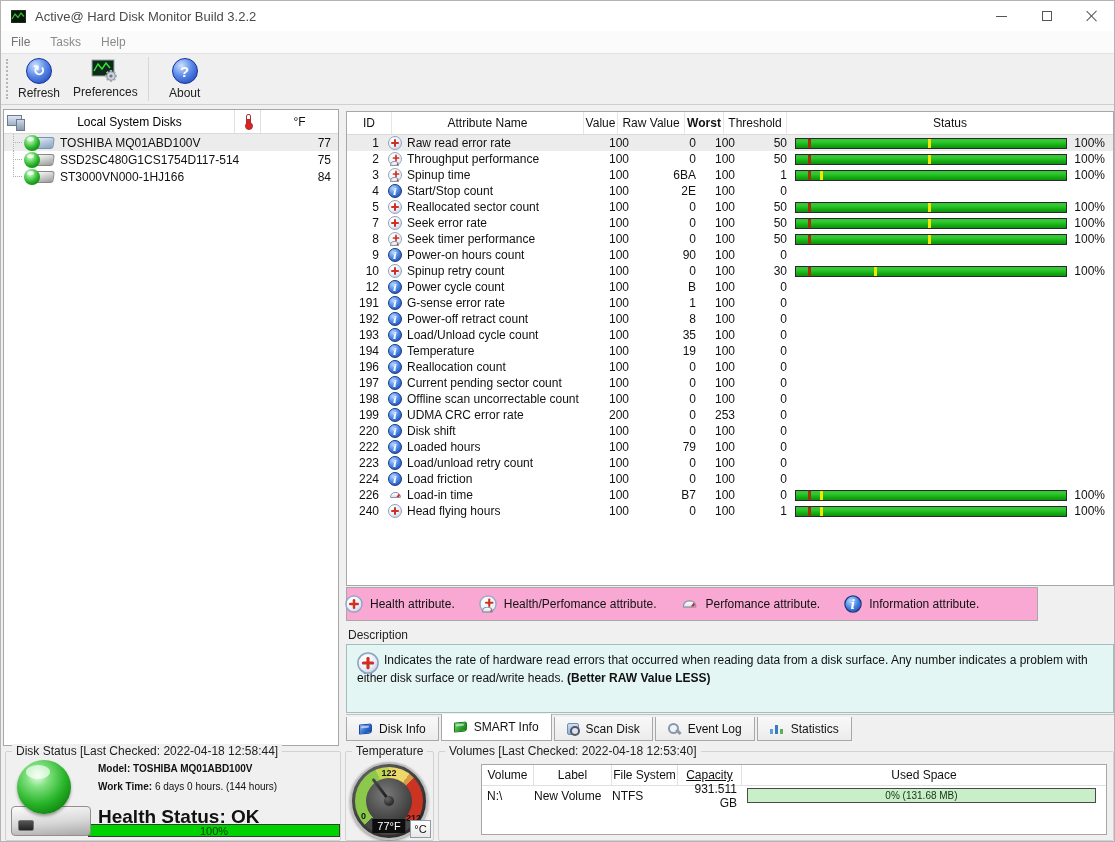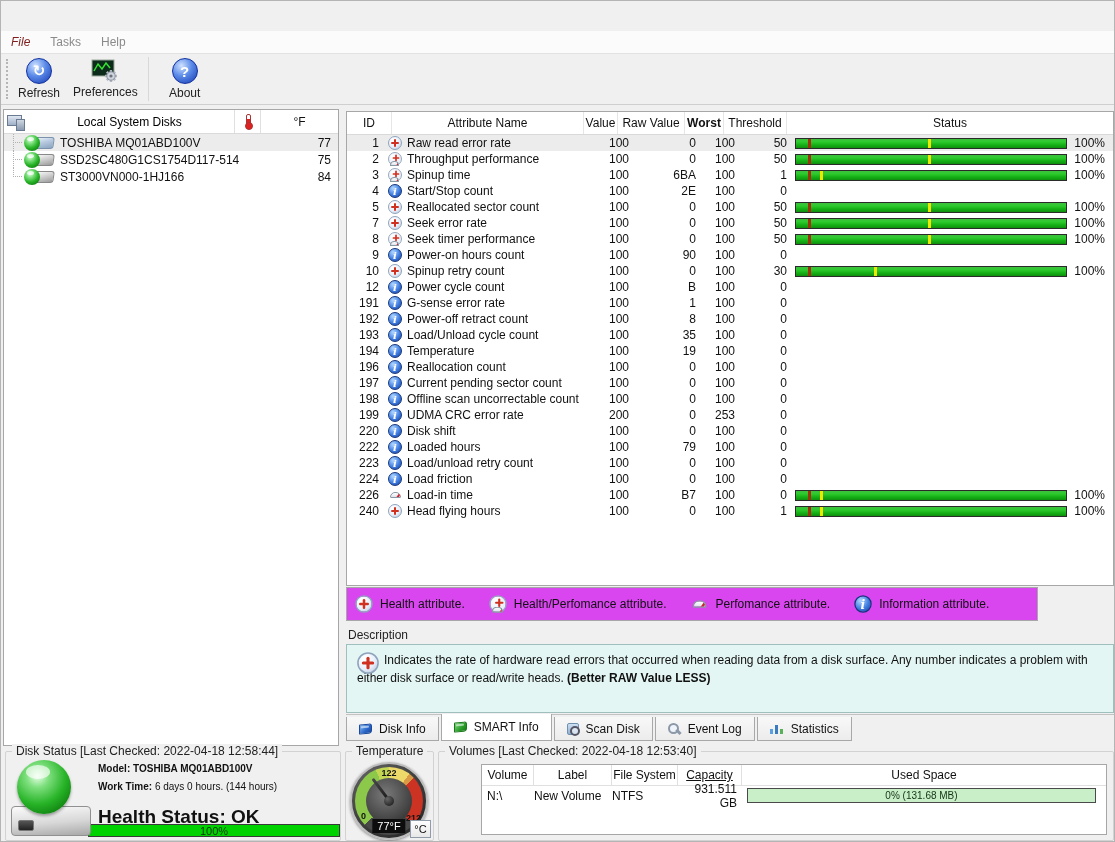--- a/index.html
+++ b/index.html
@@ -15,21 +15,21 @@
   .wbtn { width:45px; height:30px; display:flex; align-items:center; justify-content:center; color:#555; }
   .glyph-min { width:11px; height:1px; background:#555; }
   .glyph-max { width:10px; height:10px; border:1px solid #555; }
   .glyph-close { position:relative; width:12px; height:12px; }
   .glyph-close::before,.glyph-close::after{ content:""; position:absolute; left:5px; top:-1px; width:1.4px; height:14px; background:#555; }
   .glyph-close::before{ transform:rotate(45deg);} .glyph-close::after{ transform:rotate(-45deg);}
 
   
   .menubar { position:absolute; left:0; top:30px; width:100%; height:22px; background:#fbfbfb; display:flex; align-items:center; }
   .menu-item { padding:0 10px; height:22px; display:flex; align-items:center; color:#8a8a8a; }
-  .menu-item:first-child { color:#7f1d1d;font-style:italic; }
+  .menu-item:first-child { color:#737373; }
 
   
   .toolbar { position:absolute; left:0; top:52px; width:100%; height:52px; background:#f0f0f0; border-top:1px solid #e2e2e2; border-bottom:1px solid #cfcfcf; display:flex; align-items:center; }
   .grip { width:3px; height:40px; margin-left:5px; border-left:2px dotted #b5b5b5; }
   .tbtn { display:flex; flex-direction:column; align-items:center; justify-content:center; min-width:52px; height:48px; margin:0 4px; gap:2px; }
   .tbtn .lbl { font-size:12px; color:#222; }
   .tsep { width:1px; height:44px; background:#d8d8d8; margin:0 6px; }
   .ic-round { width:26px; height:26px; border-radius:50%; display:flex; align-items:center; justify-content:center; color:#fff; font-weight:bold; font-size:15px; background:radial-gradient(circle at 35% 28%, #cfe2ff 0%, #5a8ae8 45%, #1638b0 100%); border:1px solid #1030a0; }
 
   
@@ -92,21 +92,21 @@
   .ai-health-perf .gaug { position:absolute; bottom:-1px; left:0.5px; }
   .ai-perf { border-radius:0; background:none; border:none; }
   .cross { position:relative; width:8px; height:8px; flex:none; }
   .cross::before { content:""; position:absolute; left:0; top:2.7px; width:8px; height:2.6px; background:#d03020; border-radius:1px; }
   .cross::after  { content:""; position:absolute; left:2.7px; top:0; width:2.6px; height:8px; background:#d03020; border-radius:1px; }
   .gaug { width:11px; height:6px; border:1px solid #8a97a5; border-radius:10px 10px 2px 2px; background:linear-gradient(#fff,#dde4ea); position:relative; overflow:hidden; flex:none; }
   .gaug::before { content:""; position:absolute; left:5px; bottom:-1px; width:2px; height:6px; background:#c23; transform-origin:bottom; transform:rotate(35deg); }
   .gaug.sm { width:9px; height:5px; }
 
   
-  .legend { position:absolute; left:345px; top:586px; width:692px; height:34px; background:#d946ef; border:1px solid #a7a7a7; display:flex; align-items:center; padding-left:10px; gap:26px; }
+  .legend { position:absolute; left:345px; top:586px; width:692px; height:34px; background:#f9a8d4; border:1px solid #a7a7a7; display:flex; align-items:center; gap:26px; }
   .legend-item { display:flex; align-items:center; gap:9px; }
   .legend-item .ai { transform:scale(1.25); }
 
   
   .desc-label { position:absolute; left:347px; top:627px; color:#222; }
   .desc-box { position:absolute; left:345px; top:643px; width:768px; height:69px; background:#e3f6f3; border:1px solid #9fbfbf; padding:7px 10px; line-height:17px; }
   .desc-box .ai { transform:scale(1.55); margin:2px 9px 0 4px; vertical-align:-3px; }
   .desc-bold { font-weight:bold; }
 
   
@@ -170,20 +170,38 @@
   .vrow { height:19px; display:flex; align-items:center; }
   .vrow .d0{width:52px; padding-left:5px;} .vrow .d1{width:78px;} .vrow .d2{width:66px;} .vrow .d3{width:64px; text-align:right; padding-right:5px;}
   .vrow .d4{flex:1; padding:0 10px 0 5px;}
   .ubar { height:15px; border:1px solid #4a4a4a; background:#c9efc9; text-align:center; font-size:10px; line-height:14px; color:#143314; }
 </style>
 </head>
 <body>
 
 <div class="window">
 
+  <div class="titlebar">
+    <svg class="app-icon" viewBox="0 0 15 13">
+        <rect width="15" height="13" fill="#0a140a" stroke="#2a4a2a"></rect>
+        <polyline points="1,9 4,4 7,7.5 10,3 13,6.5" stroke="#30c030" fill="none" stroke-width="1.3"></polyline>
+      </svg>
+    <span class="title-text">Active@ Hard Disk Monitor Build 3.2.2</span>
+    <div class="win-controls">
+      <div class="wbtn">
+          <span class="glyph-min"></span>
+        </div>
+      <div class="wbtn">
+          <span class="glyph-max"></span>
+        </div>
+      <div class="wbtn">
+          <span class="glyph-close"></span>
+        </div>
+    </div>
+  </div>
 
   <div class="menubar" id="menubar">
       <div class="menu-item">File</div>
       <div class="menu-item">Tasks</div>
       <div class="menu-item">Help</div>
     </div>
 
   <div class="toolbar" id="toolbar">
     <div class="grip"></div>
   <div class="tbtn">

